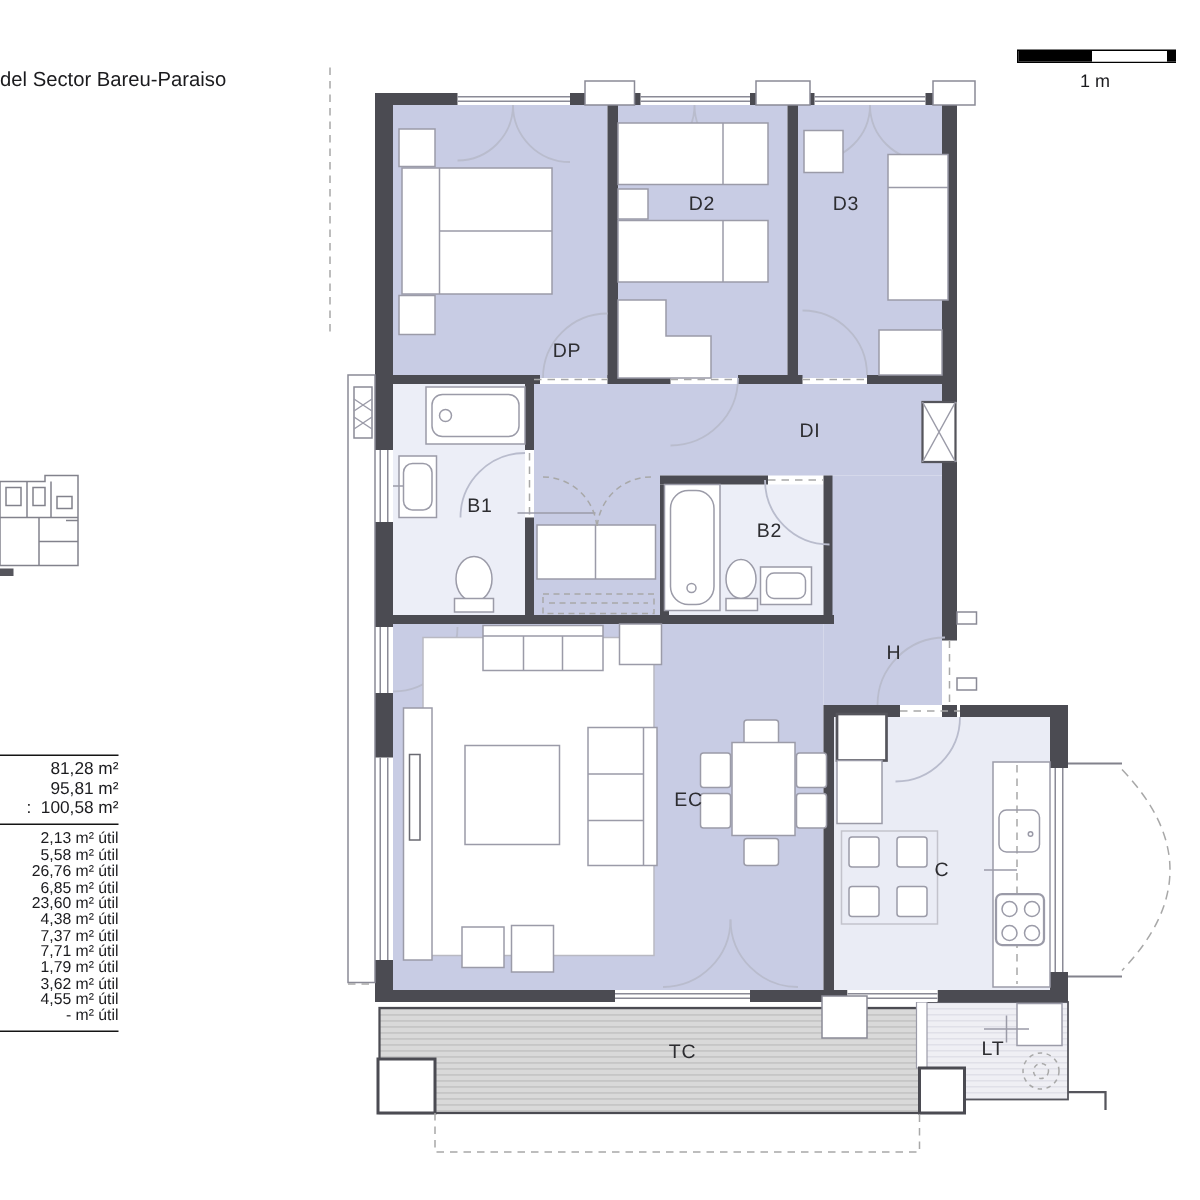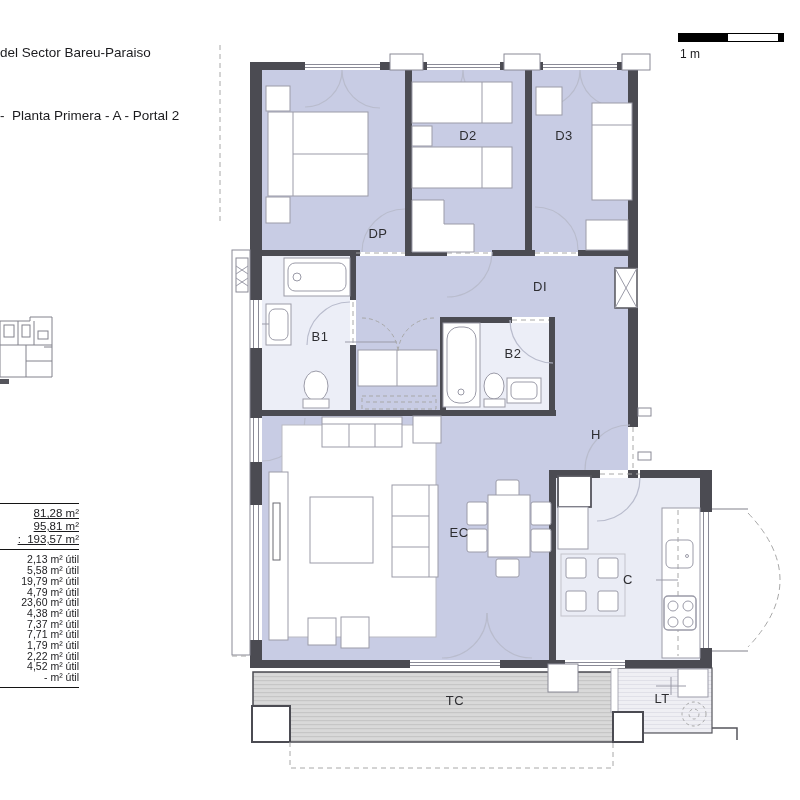--- a/index.html
+++ b/index.html
@@ -5,27 +5,27 @@
   html,body{margin:0;padding:0;background:#fff;}
   .page{position:relative;width:784px;height:800px;background:#fff;overflow:hidden;
         font-family:"Liberation Sans",sans-serif;color:#1b1b1e;}
   
   .title-block{position:absolute;left:0;top:16;line-height:21px;font-size:13.5px;white-space:pre;}
   
   .scalebar{position:absolute;left:678px;top:33px;width:130px;height:7px;display:flex;border:1px solid #000;background:#fff;}
   .scalebar .seg1{width:49px;background:#000;}
   .scalebar .seg2{width:50px;background:#fff;}
   .scalebar .seg3{width:31px;background:#000;}
-  .scalelabel{position:absolute;left:680px;top:47px;width:100px;font-size:12px;}
+  .scalelabel{position:absolute;left:680px;top:47px;width:100px;text-align:center;font-size:12px;}
   
   .keyplan{position:absolute;left:0;top:313px;}
   
   .area-table{position:absolute;left:0;top:503px;width:79px;text-align:right;padding-right:2px;}
   .area-table .rule{border-top:1.6px solid #141414;}
-  .area-table .totals{margin:3px 0 4px 0;text-decoration:underline;}
+  .area-table .totals{margin:3px 0 4px 0;}
   .area-table .totals div{font-size:11.5px;line-height:12.8px;white-space:pre;}
   .area-table .utiles{margin:4px 0 4px 0;}
   .area-table .utiles div{font-size:10.5px;line-height:10.7px;white-space:pre;}
   
   .w{fill:var(--wall);}
   .lav{fill:var(--room_fill);}
   .wet{fill:var(--wet_fill);}
   .kit{fill:var(--kitchen_fill);}
   .f{fill:#fff;stroke:var(--furniture_stroke);stroke-width:1;}
   .f2{fill:none;stroke:var(--furniture_stroke);stroke-width:1;}
@@ -37,21 +37,20 @@
   .lbl{font:13px "Liberation Sans",sans-serif;fill:var(--label_text);text-anchor:middle;letter-spacing:.5px;}
   .key{fill:none;stroke:#82828c;stroke-width:1;}
 </style>
 </head>
 <body>
 
 <div class="page">
 
   <div class="title-block">
     <div>del Sector Bareu-Paraiso</div>
-    <div>-  Planta Primera - A - Portal 2</div>
   </div>
 
   <div class="scalebar">
     <div class="seg1"></div>
     <div class="seg2"></div>
     <div class="seg3"></div>
   </div>
   <div class="scalelabel">1 m</div>
 
   <svg class="keyplan" width="60" height="80">
@@ -61,35 +60,35 @@
     <rect class="key" x="22" y="12" width="8" height="12"></rect>
     <rect class="key" x="38" y="18" width="10" height="8"></rect>
     <rect x="0" y="66" width="9" height="5" fill="#55555c"></rect>
   </svg>
 
   <div class="area-table">
     <div class="rule"></div>
     <div class="totals">
       <div>81,28 m²</div>
       <div>95,81 m²</div>
-      <div>:  193,57 m²</div>
+      <div>:  100,58 m²</div>
     </div>
     <div class="rule"></div>
     <div class="utiles">
       <div>2,13 m² útil</div>
       <div>5,58 m² útil</div>
-      <div>19,79 m² útil</div>
-      <div>4,79 m² útil</div>
+      <div>26,76 m² útil</div>
+      <div>6,85 m² útil</div>
       <div>23,60 m² útil</div>
       <div>4,38 m² útil</div>
       <div>7,37 m² útil</div>
       <div>7,71 m² útil</div>
       <div>1,79 m² útil</div>
-      <div>2,22 m² útil</div>
-      <div>4,52 m² útil</div>
+      <div>3,62 m² útil</div>
+      <div>4,55 m² útil</div>
       <div>- m² útil</div>
     </div>
     <div class="rule"></div>
   </div>
 
   <svg width="800" height="800" style="position:absolute;left:0;top:0">
     <defs>
       <pattern id="tcStripes" width="6" height="4" patternUnits="userSpaceOnUse">
         <rect width="6" height="4" style="fill:var(--terrace_fill)"></rect>
         <rect width="6" height="1.2" style="fill:var(--terrace_stripe)"></rect>

